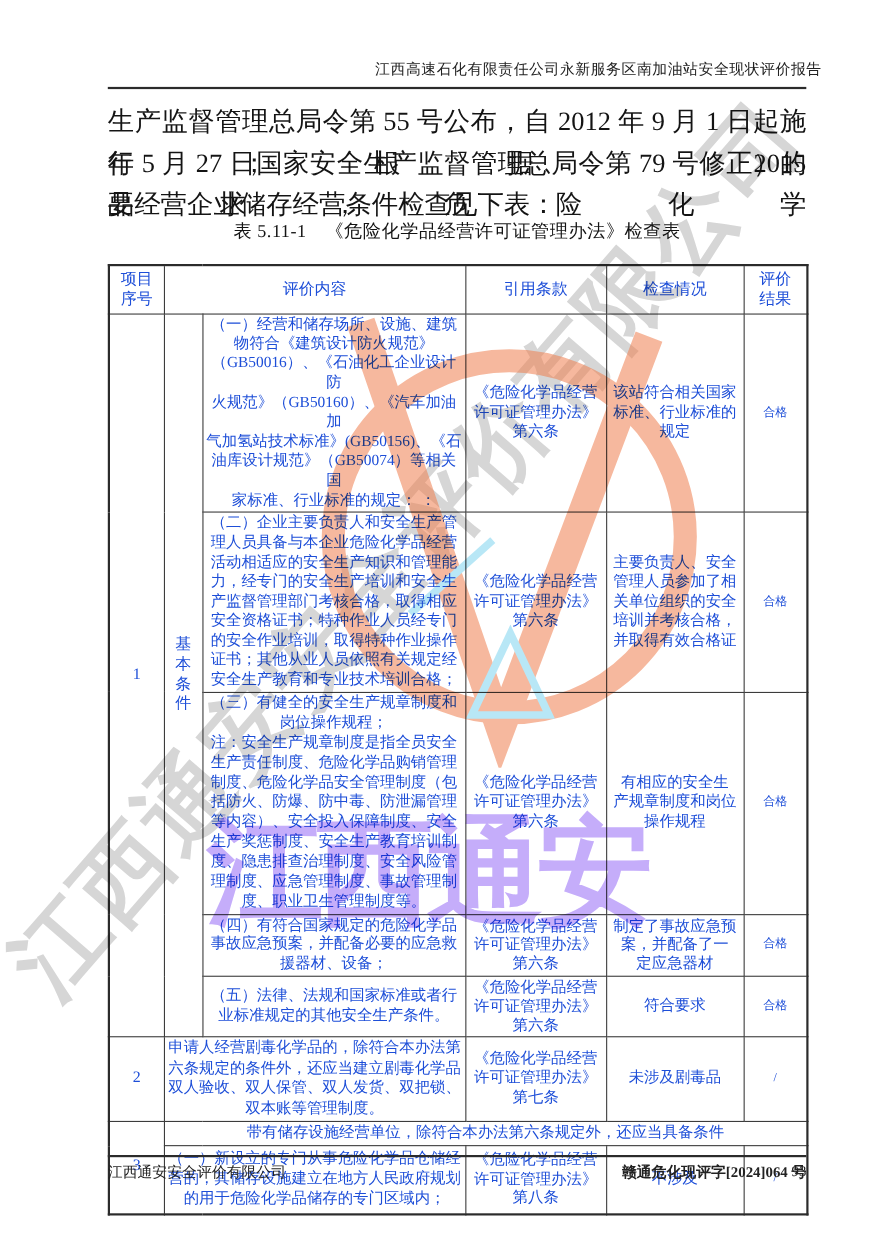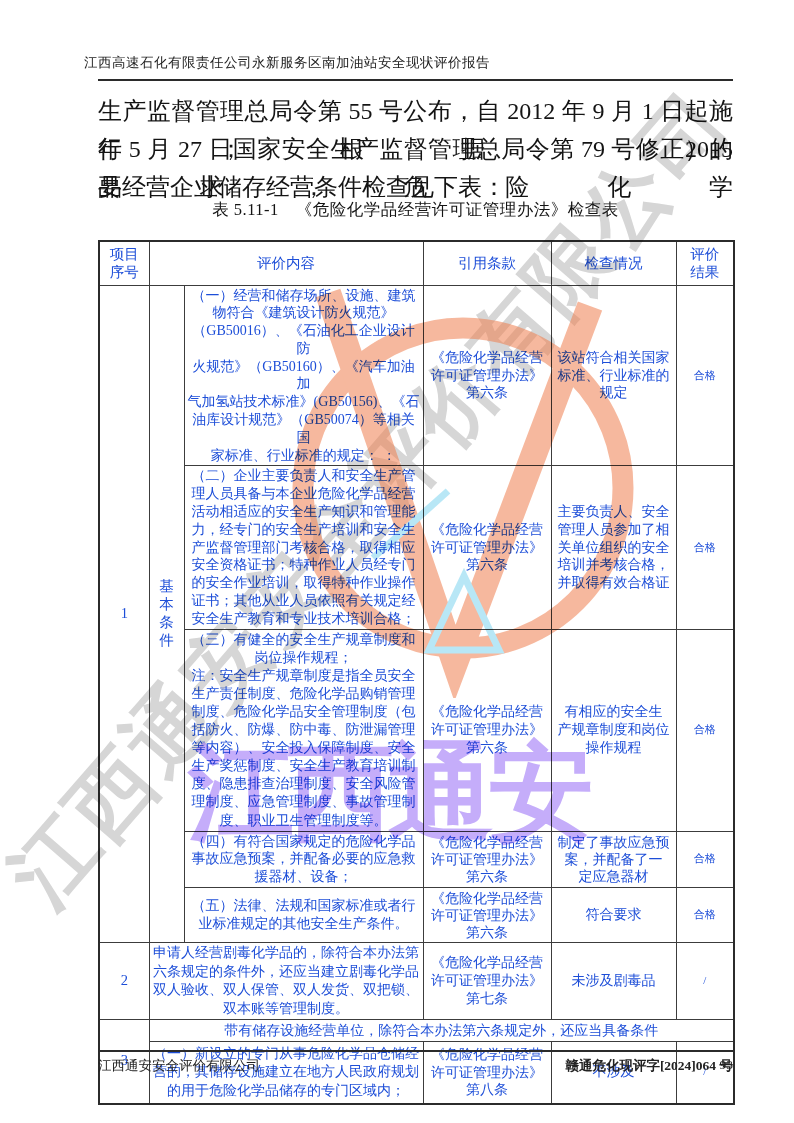--- a/index.html
+++ b/index.html
@@ -8,22 +8,22 @@
     position:relative;
     width:794px;height:1123px;
     margin:0 auto;
     background:#ffffff;
     overflow:hidden;
     font-family:"Liberation Serif","DejaVu Serif",serif;
     color:#1f1f1f;
   }
   
   .doc-header{
-    position:absolute;left:84px;top:54px;width:635px;
-    text-align:left;font-size:13.5px;letter-spacing:.5px;color:#222;
+    position:absolute;left:112px;top:54px;width:635px;
+    text-align:right;font-size:13.5px;letter-spacing:.5px;color:#222;
   }
   .header-rule{
     position:absolute;left:98px;top:79px;width:635px;height:0;
     border-top:2px solid #2b2b2b;
   }
   
   .body-block{position:absolute;left:98px;top:92px;width:635px;font-size:24px;color:#141414;}
   .body-line{height:38px;line-height:38px;white-space:nowrap;}
   .body-line.just{text-align:justify;text-align-last:justify;white-space:normal;}
   .table-title{

